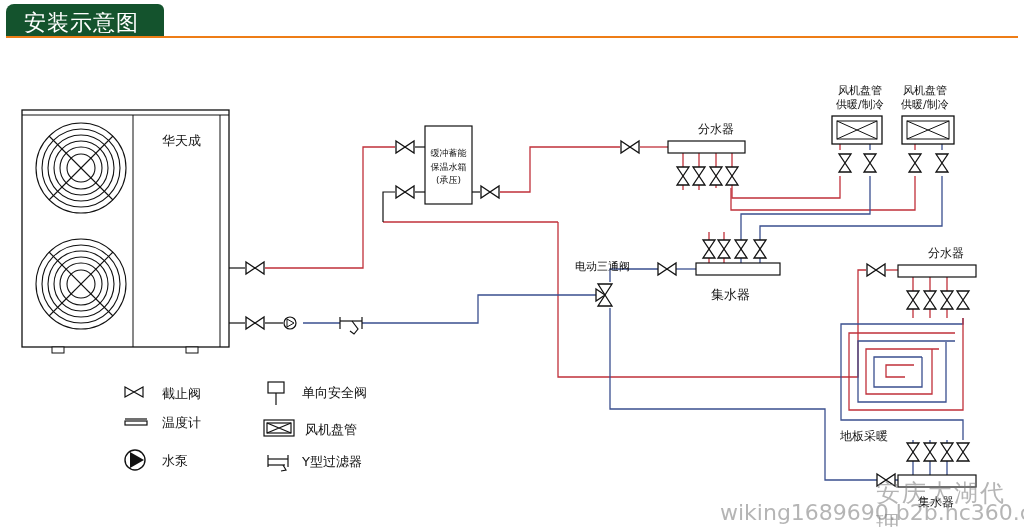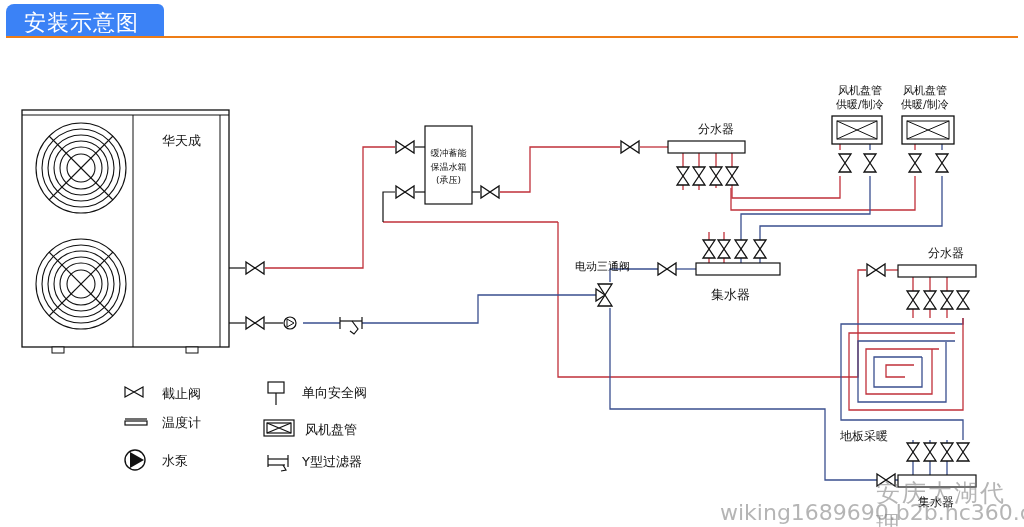--- a/index.html
+++ b/index.html
@@ -1,18 +1,18 @@
 <!DOCTYPE html>
 <html><head>
 <meta charset="utf-8">
 <style>
   html,body{margin:0;padding:0;background:#fff;}
   body{width:1024px;height:527px;position:relative;overflow:hidden;font-family:"DejaVu Sans",sans-serif;}
   #header{position:absolute;left:0;top:0;width:1024px;height:40px;}
-  #title-tab{position:absolute;left:6px;top:4px;width:158px;height:32px;background:#3b82f6;border-radius:8px 6px 0 0;}
+  #title-tab{position:absolute;left:6px;top:4px;width:158px;height:32px;background:#14532d;border-radius:8px 6px 0 0;}
   #title-text{position:absolute;left:18px;top:6px;color:#fff;font-size:22px;letter-spacing:1px;line-height:26px;}
   #title-rule{position:absolute;left:6px;top:36px;width:1012px;height:2px;background:#ee7d16;}
   svg{position:absolute;left:0;top:0;}
   .lbl{font-family:"DejaVu Sans",sans-serif;fill:#111;}
   .wm{position:absolute;color:rgba(120,120,120,0.55);font-family:"DejaVu Sans",sans-serif;}
 </style>
 </head>
 <body>
 
 <div id="header">

